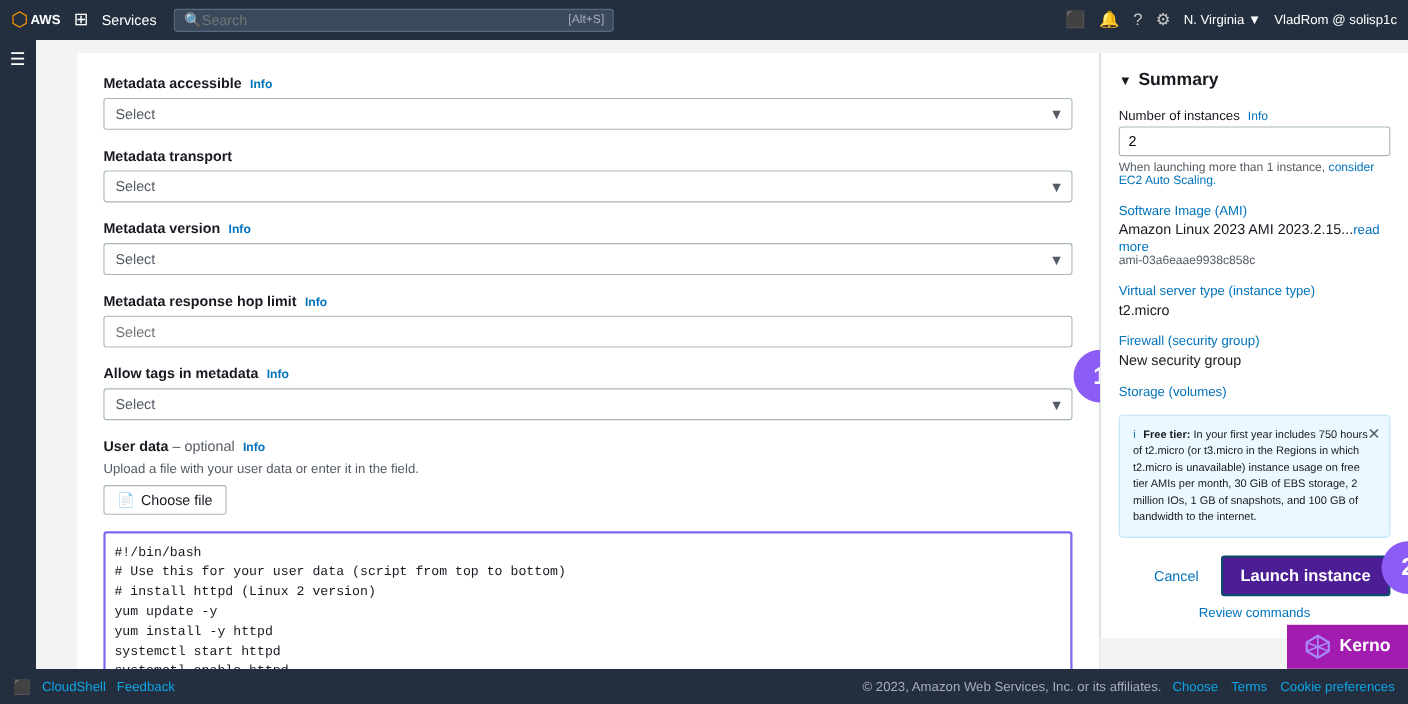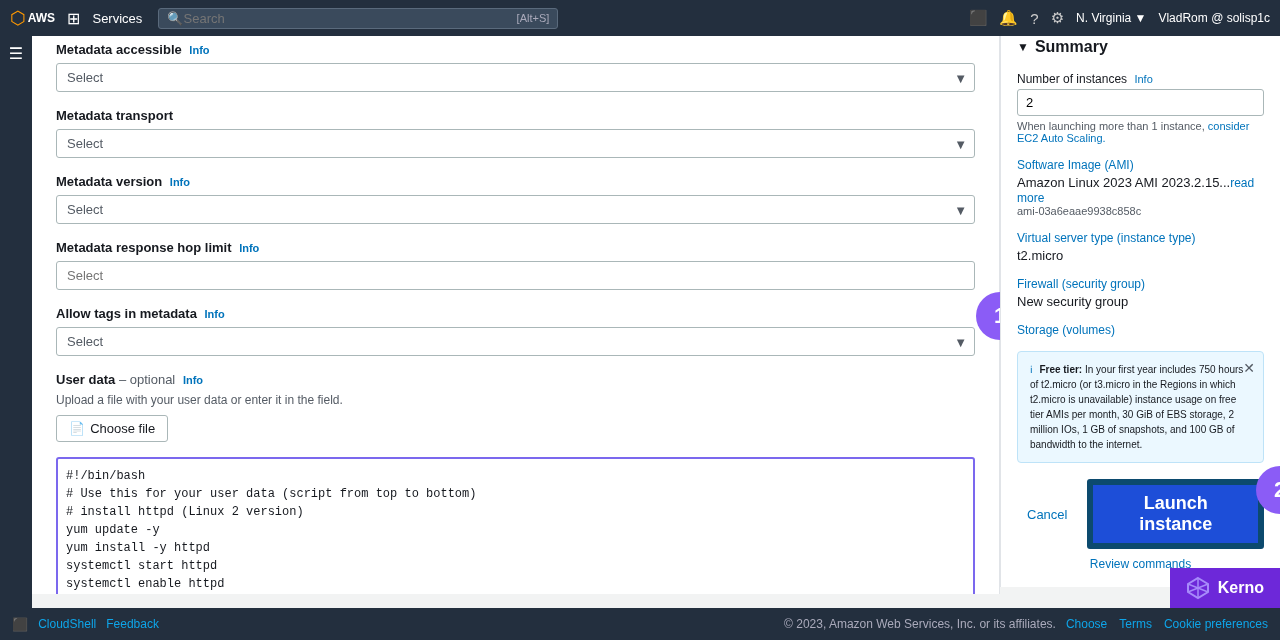--- a/index.html
+++ b/index.html
@@ -57,25 +57,26 @@
       display: flex;
       align-items: flex-start;
       padding-top: 8px;
       justify-content: center;
       z-index: 50;
     }
     .sidebar-menu-icon { color: #fff; font-size: 16px; cursor: pointer; }
 
     
     .main-container {
-      margin-top: 22px;
+      margin-top: 48px;
       margin-left: 32px;
       display: flex;
       height: calc(100vh - 36px - 32px);
       overflow: hidden;
+      padding-left: 38px;
     }
 
     
     .left-panel {
       flex: 1;
       background: #fff;
       overflow-y: auto;
       padding: 20px 24px;
       border-right: 1px solid #e1e4e8;
     }
@@ -246,24 +247,24 @@
     }
     .cancel-btn {
       background: transparent;
       border: none;
       color: #0073bb;
       font-size: 13px;
       cursor: pointer;
       padding: 6px 10px;
     }
     .launch-btn {
-      background: #1d4ed8;
-      border: 6px solid #0c4a6e;
+      background: #4c1d95;
+      border: 2px solid #0c4a6e;
       color: #fff;
-      font-size: 18px;
+      font-size: 15px;
       font-weight: 600;
       padding: 8px 16px;
       border-radius: 3px;
       cursor: pointer;
     }
 
     .review-link {
       text-align: center;
       margin-top: 8px;
       font-size: 12px;
@@ -302,21 +303,21 @@
     .bottom-link { color: #0ea5e9; font-size: 12px; cursor: pointer; }
     .bottom-spacer { flex: 1; }
     .bottom-copyright { color: #aab; font-size: 12px; }
     .bottom-right-links { display: flex; gap: 12px; }
 
     
     .kerno-watermark {
       position: fixed;
       bottom: 32px;
       right: 0;
-      background: #6d28d9;
+      background: #a21caf;
       color: #fff;
       padding: 8px 16px;
       display: flex;
       align-items: center;
       gap: 8px;
       font-size: 16px;
       font-weight: 600;
     }
     .kerno-logo {
       width: 24px;

